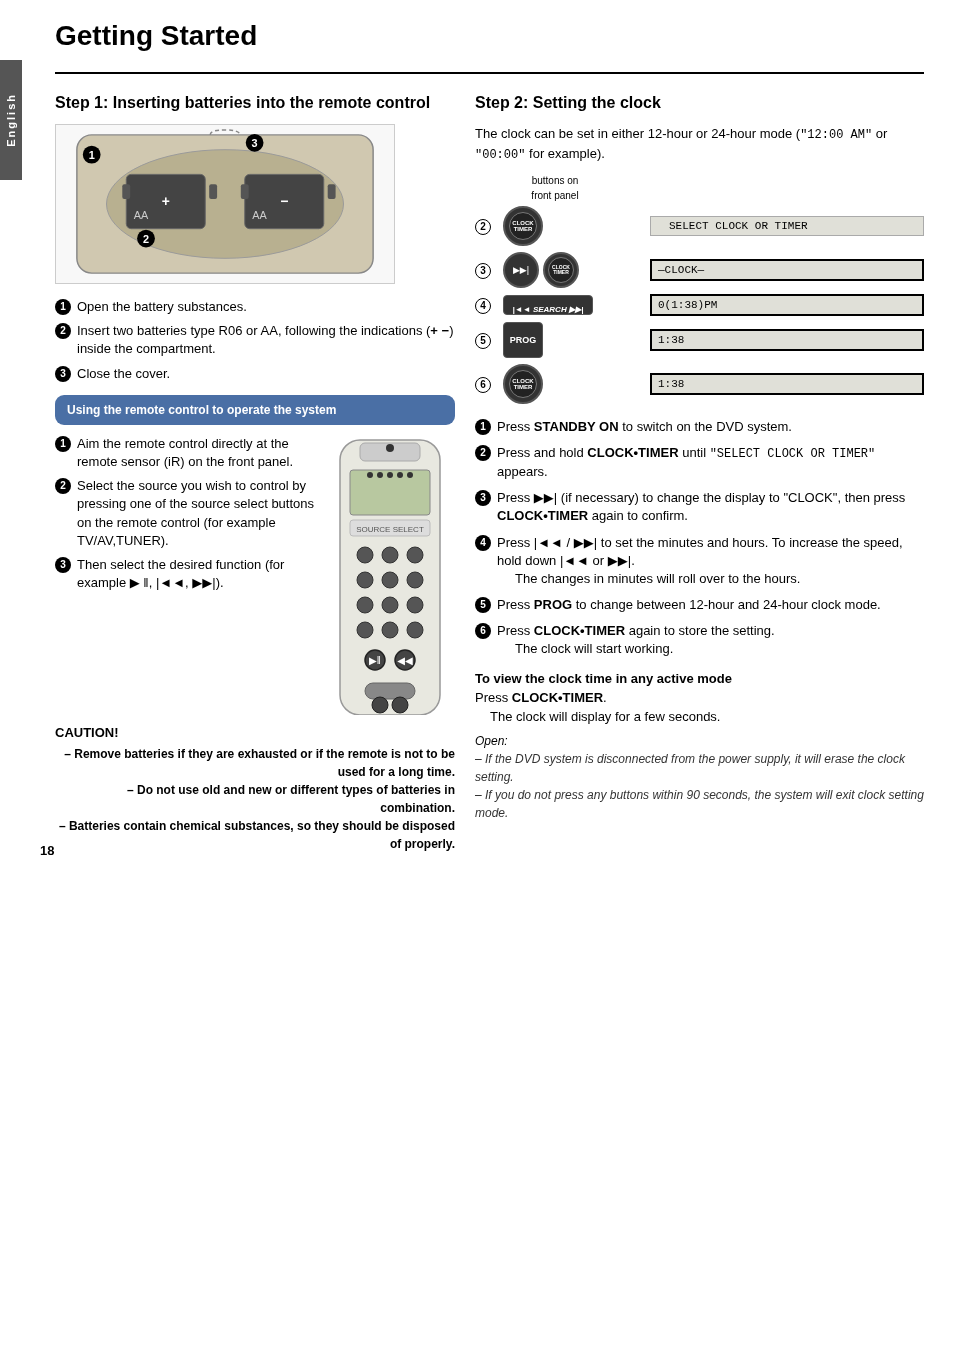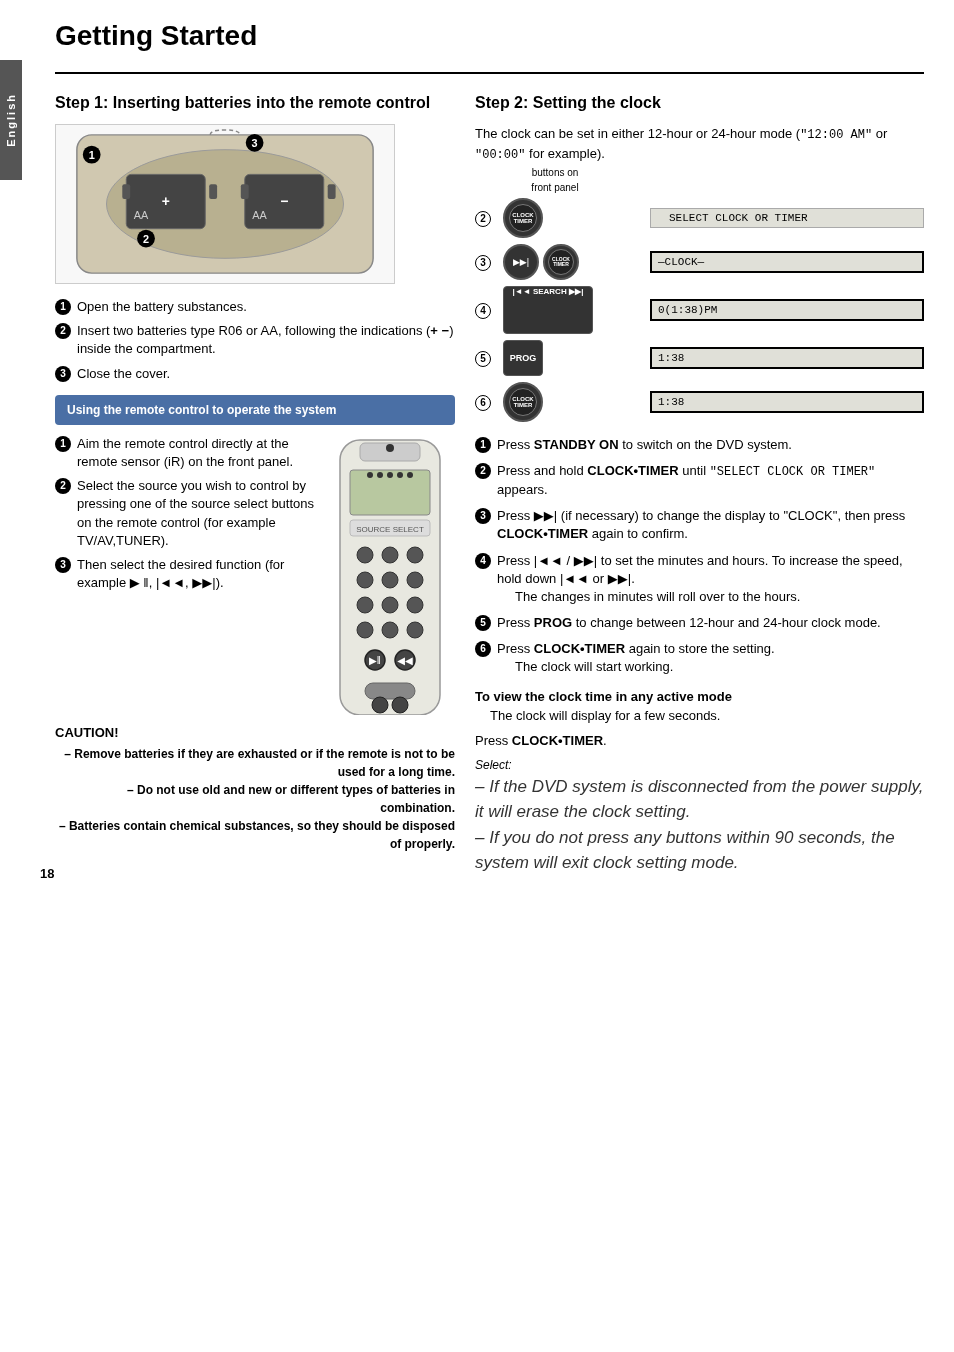--- a/index.html
+++ b/index.html
@@ -129,21 +129,21 @@
     }
 
     
     .blue-box {
       background: #4a6fa5;
       color: #fff;
       padding: 8px 12px;
       font-weight: bold;
       font-size: 12px;
       margin-bottom: 10px;
-      border-radius: 4px;
+      border-radius: 9px;
     }
 
     
     .remote-image {
       float: right;
       width: 130px;
       height: 280px;
       margin-left: 10px;
       position: relative;
     }
@@ -180,21 +180,21 @@
     }
 
     .subheading {
       font-weight: bold;
       font-size: 13px;
       margin: 12px 0 4px 0;
     }
 
     .italic-text {
       font-style: italic;
-      font-size: 17px;
+      font-size: 12px;
       line-height: 1.5;
       color: #333;
     }
 
     .notes-title {
       font-style: italic;
       font-size: 12px;
       margin-top: 10px;
       margin-bottom: 2px;
     }
@@ -354,21 +354,21 @@
           <span>– Do not use old and new or different types of batteries in combination.</span><br>
           <span>– Batteries contain chemical substances, so they should be disposed of properly.</span>
         </div>
       </div>
     </div>
 
     <div class="right-col">
 
       <div class="step-heading">Step 2:   Setting the clock</div>
 
-      <p style="font-size:13px; line-height:1.5; margin-bottom:0;">
+      <p style="font-size:13px; line-height:1.5; margin-bottom:8px;">
         The clock can be set in either 12-hour or 24-hour mode (<code>"12:00 AM"</code> or <code>"00:00"</code> for example).
       </p>
 
       <div style="margin-bottom: 14px;">
 
         <div style="display:flex; margin-bottom:4px;">
           <div style="width:160px; text-align:center;">
             <span style="font-size:10px;">buttons on<br>front panel</span>
           </div>
         </div>
@@ -400,21 +400,21 @@
                 </div>
               </div>
             </div>
           </div>
           <div style="flex:1; font-family:'Courier New',monospace; font-size:11px; border:2px solid #000; padding:3px 6px; background:#e0e0d8;">—CLOCK—</div>
         </div>
 
         <div style="display:flex; gap:15px; align-items:center; margin-bottom:6px;">
           <div style="display:flex; align-items:center; gap:6px; width:160px;">
             <span class="circle-num-outline">4</span>
-            <div style="width:90px; height:48px; border-radius:4px; background:#333; border:1.5px solid #555; display:flex; align-items:flex-start; justify-content:center;">
+            <div style="width:90px; height:20px; border-radius:4px; background:#333; border:1.5px solid #555; display:flex; align-items:flex-end; justify-content:center;font-style:italic;">
               <span style="font-size:8px; color:#fff; font-weight:bold;">|◄◄ SEARCH ▶▶|</span>
             </div>
           </div>
           <div style="flex:1; font-family:'Courier New',monospace; font-size:11px; border:2px solid #000; padding:3px 6px; background:#e0e0d8;">0(1:38)PM</div>
         </div>
 
         <div style="display:flex; gap:15px; align-items:center; margin-bottom:6px;">
           <div style="display:flex; align-items:center; gap:6px; width:160px;">
             <span class="circle-num-outline">5</span>
             <div style="width:40px; height:36px; border-radius:4px; background:#333; border:1.5px solid #555; display:flex; align-items:center; justify-content:center;">
@@ -459,26 +459,26 @@
           <span>Press <strong>PROG</strong> to change between 12-hour and 24-hour clock mode.</span>
         </li>
         <li>
           <span class="circle-num">6</span>
           <span>Press <strong>CLOCK•TIMER</strong> again to store the setting.<br>&nbsp;&nbsp;&nbsp;&nbsp;&nbsp;The clock will start working.</span>
         </li>
       </ul>
 
       <div>
         <div class="subheading">To view the clock time in any active mode</div>
+        <p style="font-size:13px; margin-bottom:4px;">Press <strong>CLOCK•TIMER</strong>.</p>
         <p style="font-size:13px; margin-left:15px; margin-bottom:10px;">The clock will display for a few seconds.</p>
-        <p style="font-size:13px; margin-bottom:4px;">Press <strong>CLOCK•TIMER</strong>.</p>
       </div>
 
       <div>
-        <div class="notes-title">Select:</div>
+        <div class="notes-title">Open:</div>
         <div class="italic-text">
           <span>– If the DVD system is disconnected from the power supply, it will erase the clock setting.</span><br>
           <span>– If you do not press any buttons within 90 seconds, the system will exit clock setting mode.</span>
         </div>
       </div>
     </div>
   </div>
 
   <div class="page-number">18</div>
 </div>

